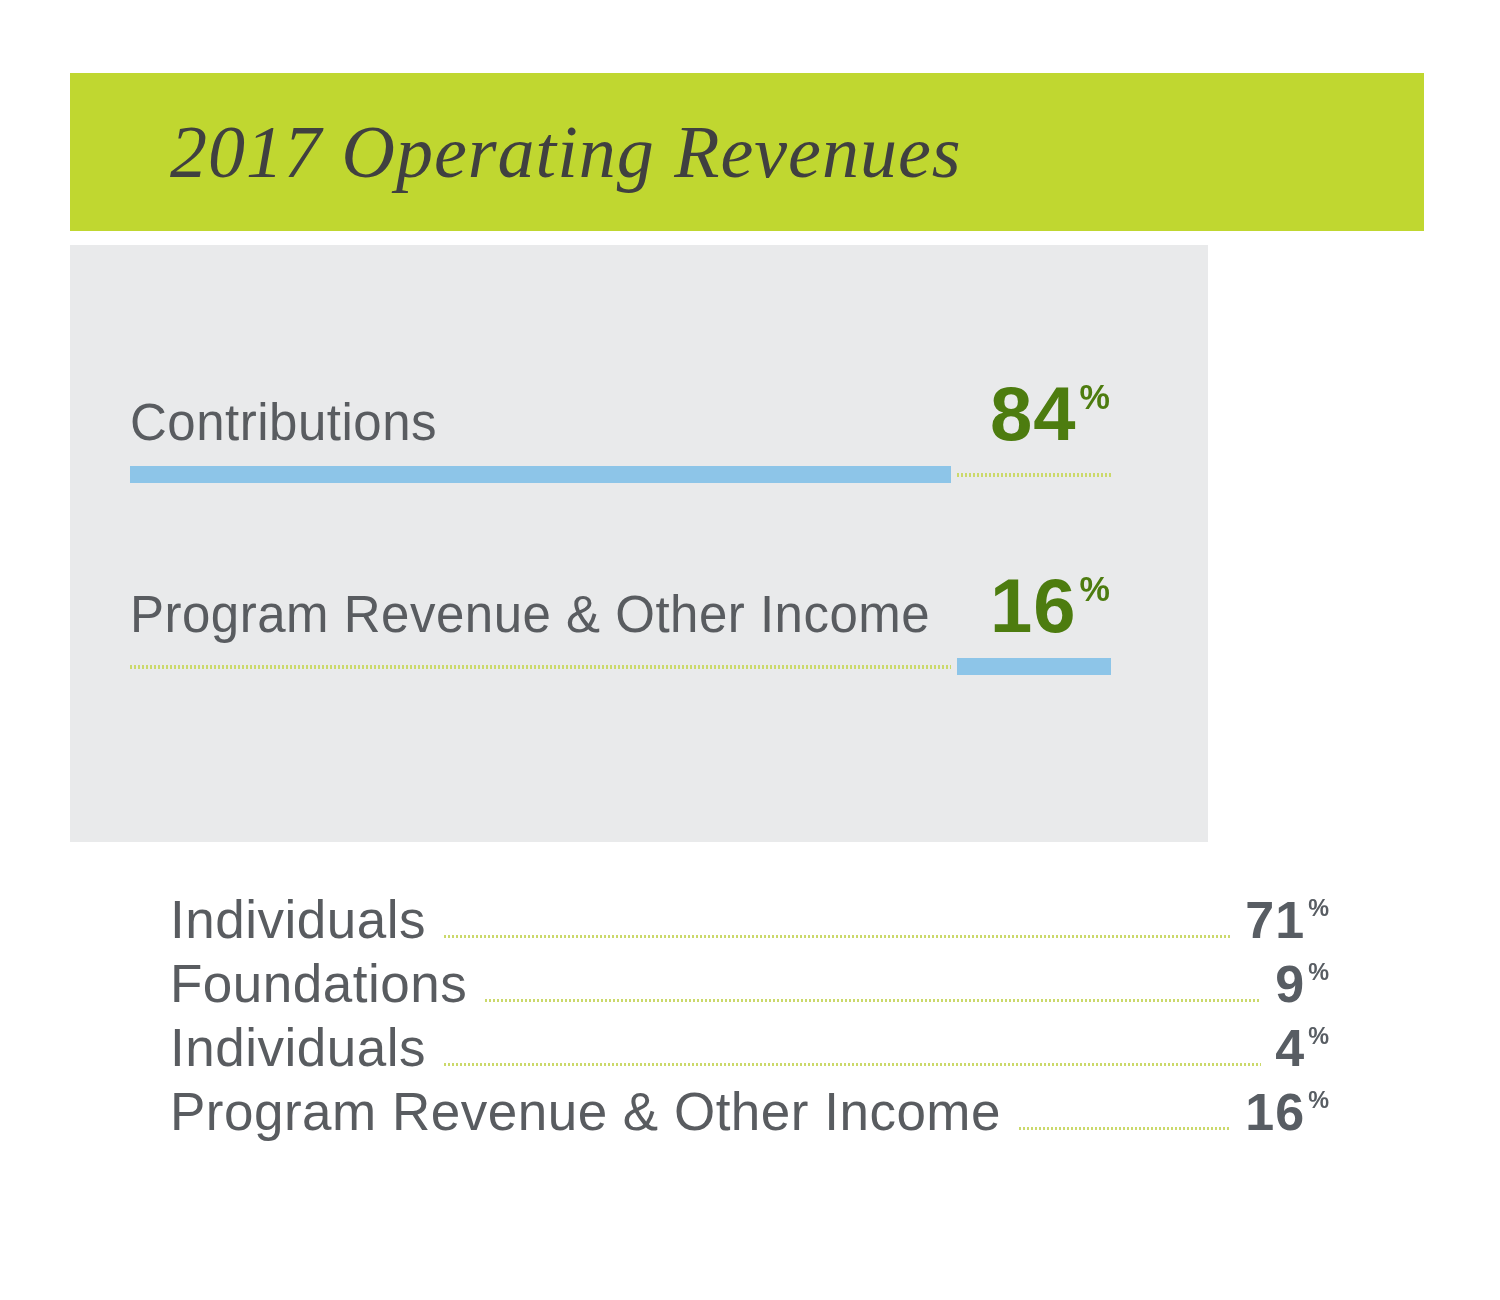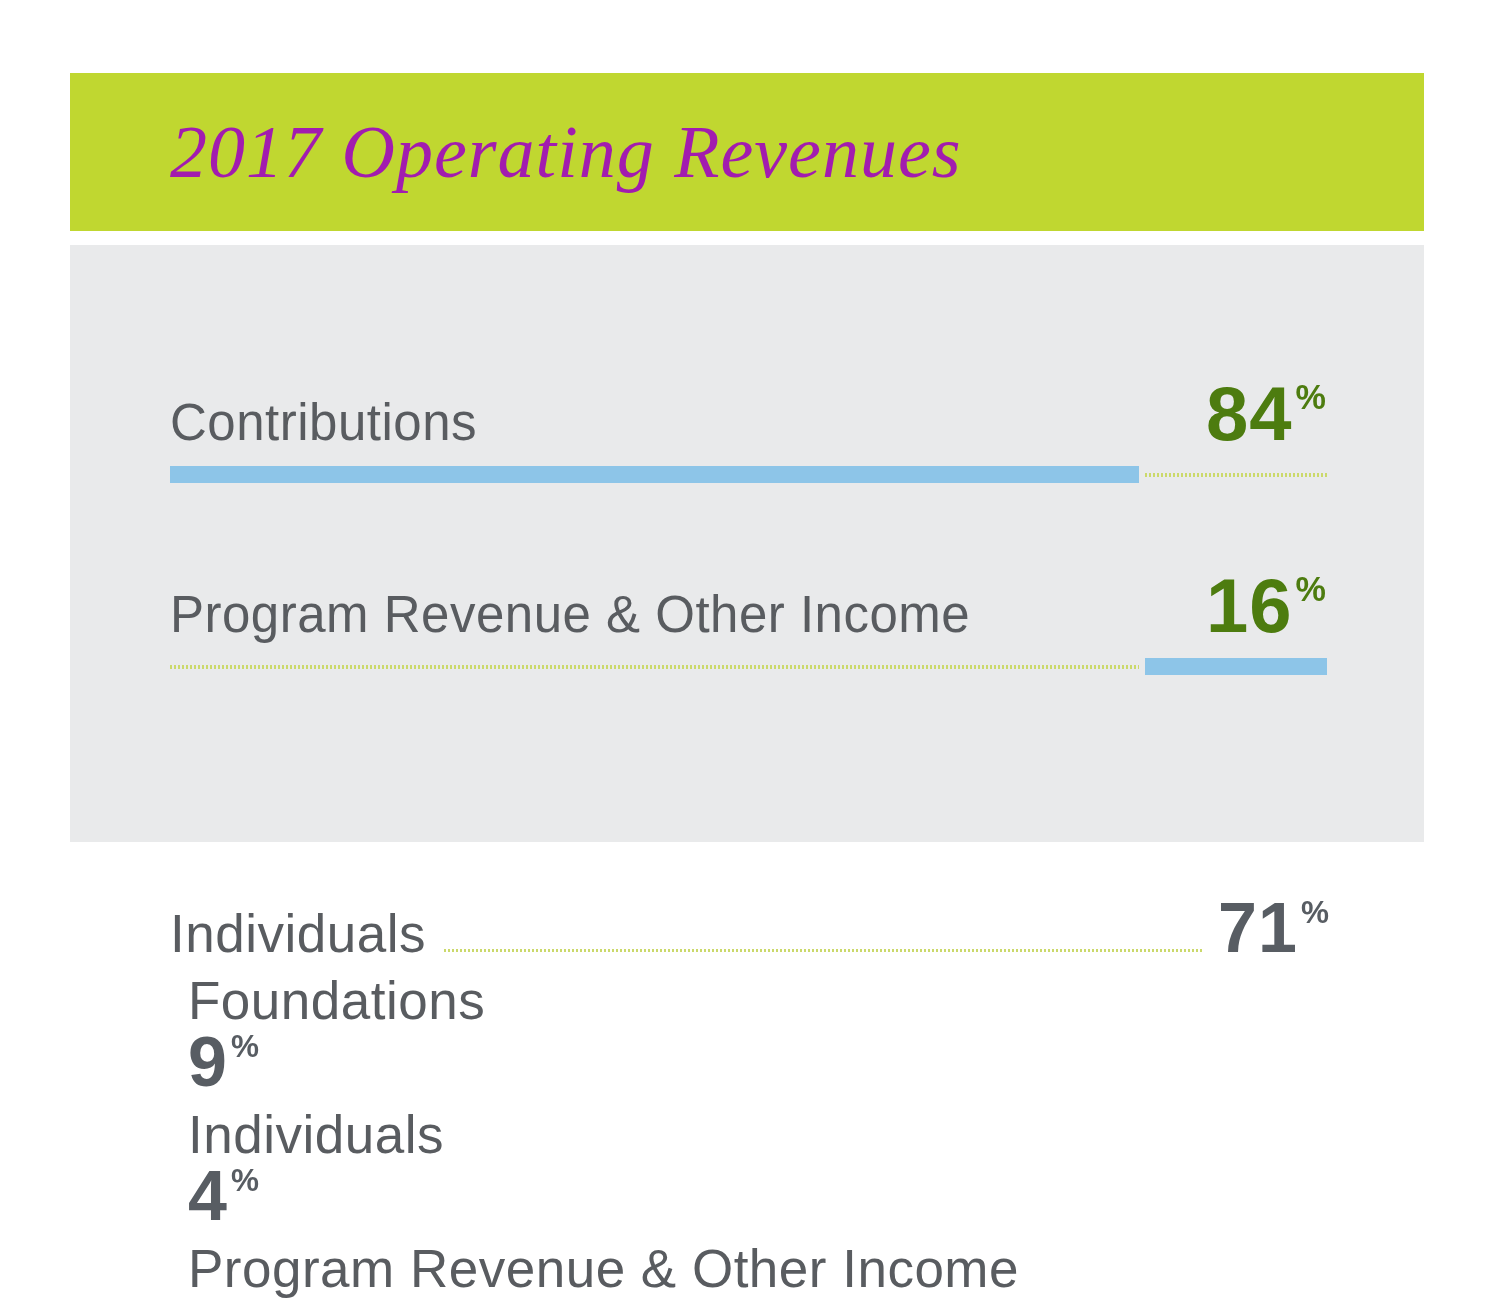--- a/index.html
+++ b/index.html
@@ -29,32 +29,32 @@
     padding-left: 100px;
   }
   .header h1 {
     margin: 0;
     font-family: "Liberation Serif", serif;
     font-style: italic;
     font-weight: 500;
     font-size: 74px;
     line-height: 1;
     letter-spacing: 1px;
-    color: #a21caf;
+    color: #404040;
   }
 
   
   .panel {
     position: absolute;
     left: 70px;
     top: 245px;
-    width: 1354px;
+    width: 1138px;
     height: 597px;
     box-sizing: border-box;
-    padding: 131px 97px 0 100px;
+    padding: 131px 97px 0 60px;
   }
   .prow { margin: 0; }
   .prow + .prow { margin-top: 85px; }
   .prow-top {
     display: flex;
     justify-content: space-between;
     align-items: baseline;
   }
   .plabel {
     font-size: 51px;
@@ -100,35 +100,35 @@
     position: absolute;
     left: 170px;
     top: 893px;
     width: 1160px;
   }
   .brow {
     display: flex;
     align-items: baseline;
     text-align: center;
   }
-  .brow + .brow { margin-top: 11px; flex-direction: column; }
+  .brow + .brow { margin-top: 11px; }
   .blabel {
     font-size: 53px;
     line-height: 1;
     letter-spacing: 0.5px;
     color: #595c60;
     white-space: nowrap;
   }
   .leader {
     flex: 1;
     height: 3px;
     margin: 0 14px 0 18px;
   }
   .bvalue {
-    font-size: 70px;
+    font-size: 52px;
     font-weight: bold;
     line-height: 1;
     letter-spacing: 1px;
     color: #585d63;
     white-space: nowrap;
   }
 </style>
 </head>
 <body>
 

